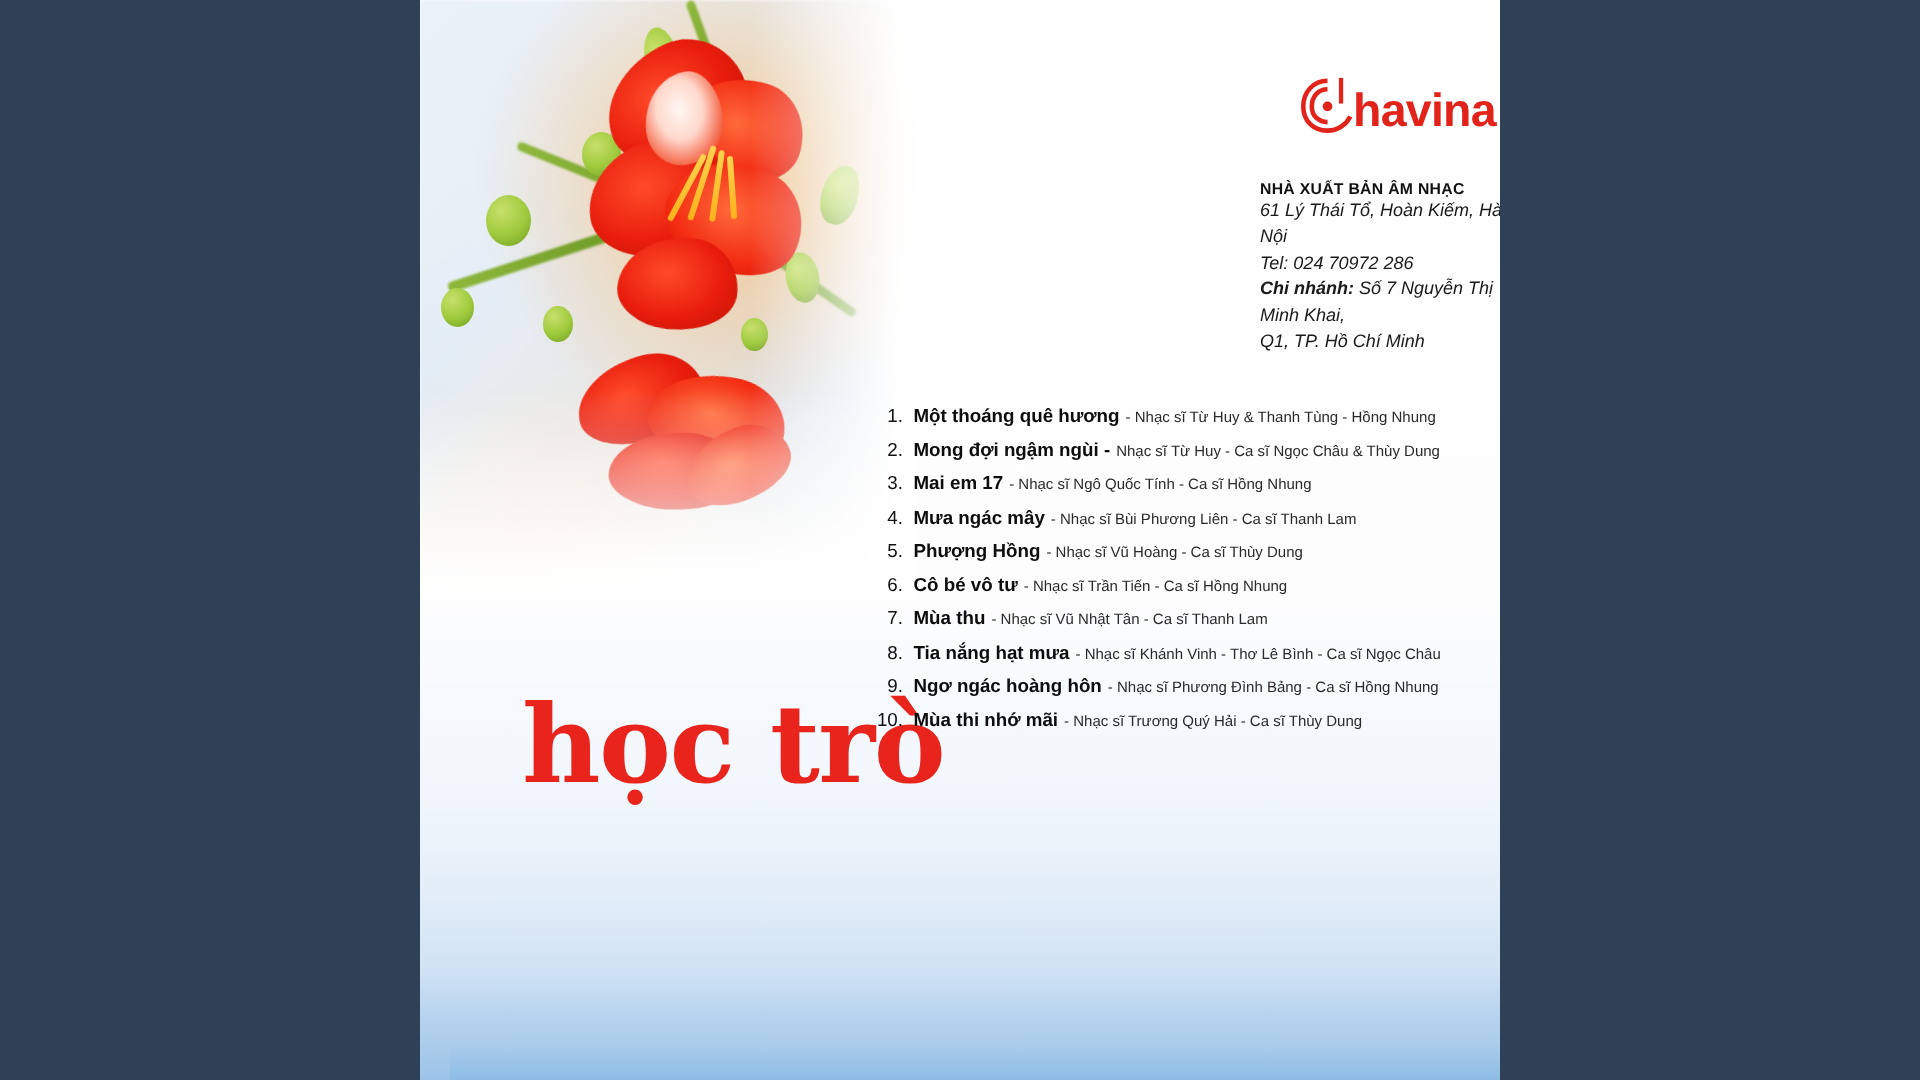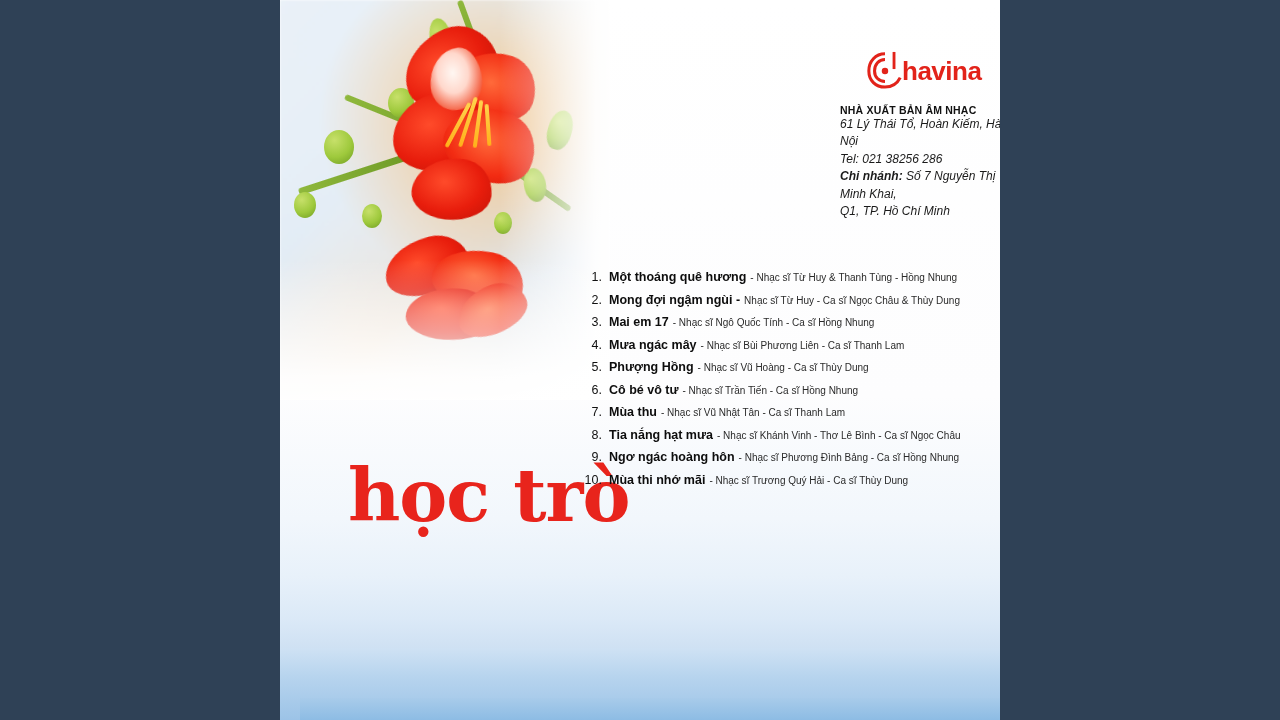--- a/index.html
+++ b/index.html
@@ -175,27 +175,27 @@
     left: 0;
     top: 2px;
     width: 38px;
     height: 40px;
   }
   #logo-text {
     position: absolute;
     left: 36px;
     top: 8px;
     font-family: "Liberation Sans", sans-serif;
-    font-size: 26px;
+    font-size: 31px;
     font-weight: 700;
     color: #e2231a;
     letter-spacing: -0.5px;
   }
   #pub-name {
-    margin-top: 4px;
+    margin-top: 20px;
     font-size: 10.5px;
     font-weight: 700;
     color: #111;
     letter-spacing: 0.2px;
   }
   .pub-line {
     font-size: 12px;
     color: #1a1a1a;
     line-height: 1.45;
     font-style: italic;
@@ -292,21 +292,21 @@
         <svg id="logo-mark" viewBox="0 0 40 42">
           <path d="M20 4 C10 4 3 12 3 22 C3 32 10 39 20 39 C27 39 33 35 36 29" fill="none" stroke="#e2231a" stroke-width="3.2"></path>
           <path d="M20 10 C13.5 10 9 15 9 22 C9 28.5 13.5 33 20 33" fill="none" stroke="#e2231a" stroke-width="3.2"></path>
           <circle cx="20" cy="22" r="3.4" fill="#e2231a"></circle>
           <path d="M28 2 L31 2 L31 20 L28 20 Z" fill="#e2231a"></path>
         </svg>
         <div id="logo-text">havina</div>
       </div>
       <div id="pub-name">NHÀ XUẤT BẢN ÂM NHẠC</div>
       <div class="pub-line">61 Lý Thái Tổ, Hoàn Kiếm, Hà Nội</div>
-      <div class="pub-line">Tel: 021 38256 286</div>
+      <div class="pub-line">Tel: 024 70972 286</div>
       <div class="pub-line">
         <b>Chi nhánh:</b>
         <span>Số 7 Nguyễn Thị Minh Khai,</span>
       </div>
       <div class="pub-line">Q1, TP. Hồ Chí Minh</div>
     </div>
 
     <div id="tracklist">
       <div class="track">
         <span class="num">1.</span>

